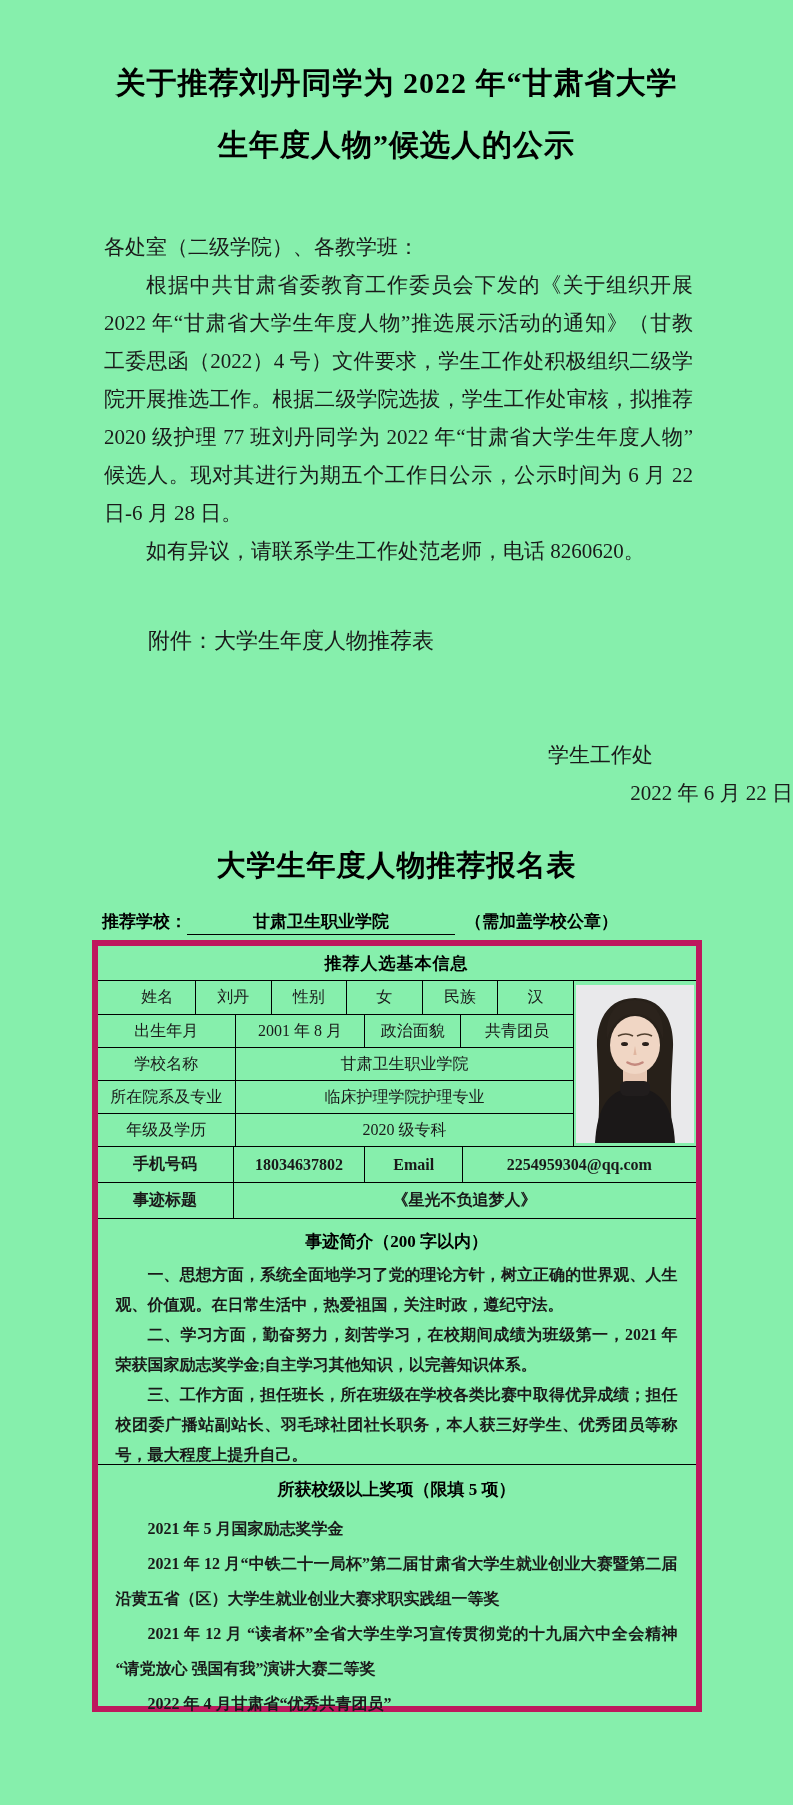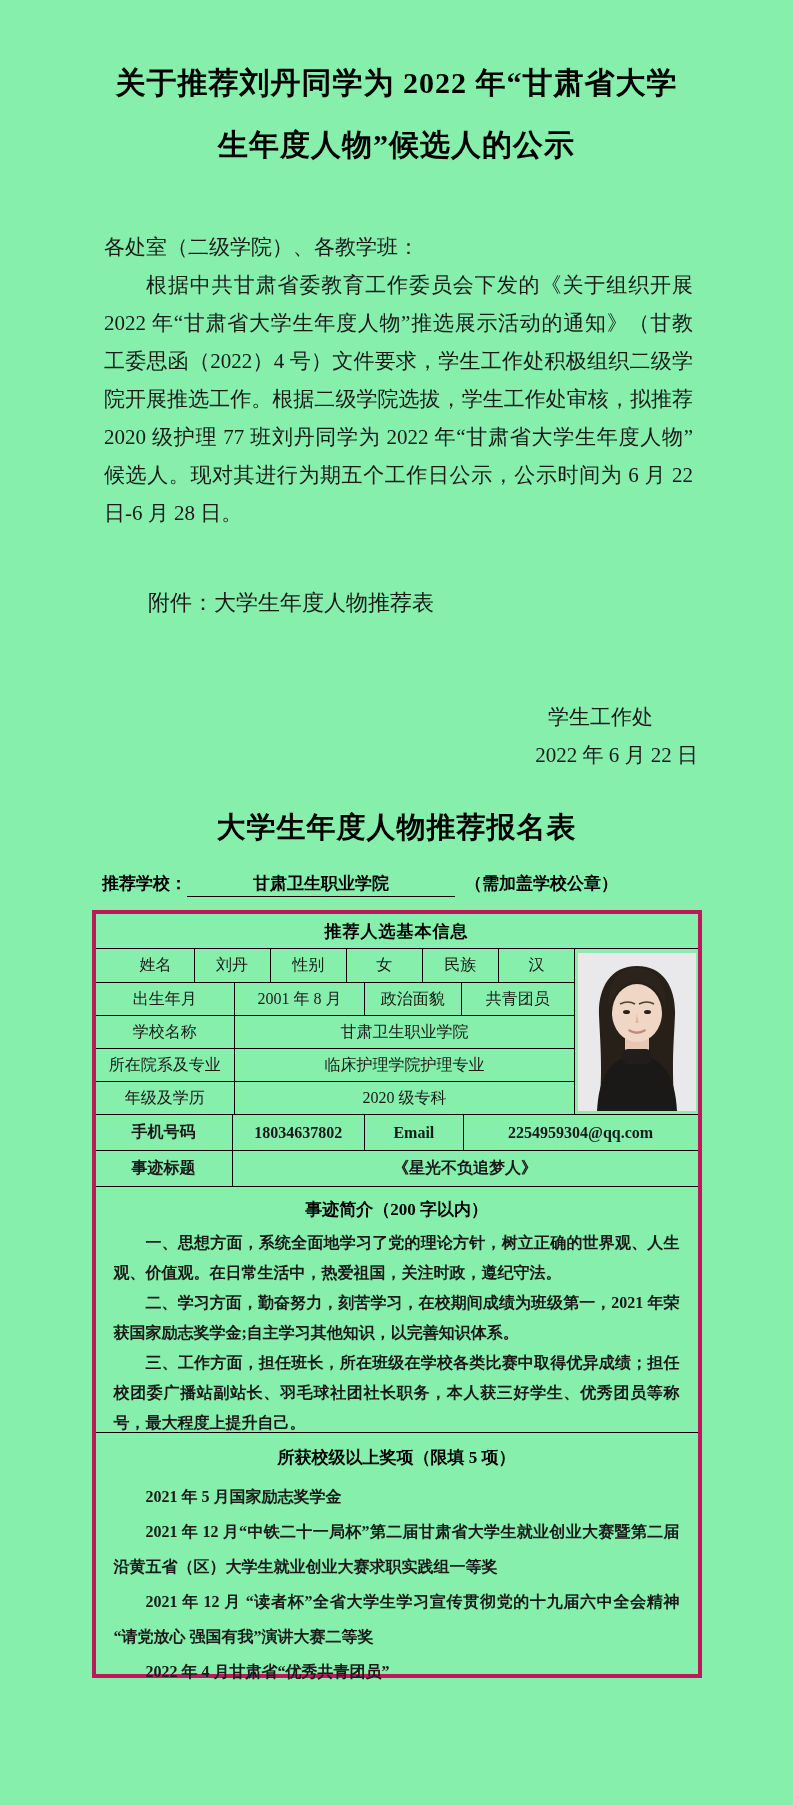--- a/index.html
+++ b/index.html
@@ -11,33 +11,33 @@
   
   .doc-title {
     margin-top:52px; text-align:center; font-size:30px; font-weight:bold;
     line-height:62px; color:#000; letter-spacing:1px;
   }
   .doc-body { margin:52px 100px 0 104px; font-size:21px; line-height:38px; text-align:justify; }
   .doc-body .para { text-indent:2em; }
   .attachment { margin:52px 100px 0 104px; font-size:22px; line-height:38px; text-indent:2em; }
   .signature { margin-top:76px; font-size:21px; line-height:38px; }
   .signer    { text-align:right; padding-right:140px; }
-  .sign-date { text-align:right; padding-right:95px; }
+  .sign-date { text-align:right; }
   
   .form-title { margin-top:34px; text-align:center; font-size:29px; font-weight:bold; color:#000; letter-spacing:1px; }
   .school-line {
     margin:24px 0 0 102px; font-size:17px; font-weight:bold; color:#000;
     display:flex; 
   }
   .school-blank {
     display:inline-block; min-width:268px; text-align:center;
     border-bottom:1.5px solid #000; padding:0 4px 1px 4px;
   }
   .seal-note { margin-left:10px; }
-  .ft { width:610px; margin:13px auto 0 auto; border:4px solid #be185d; font-size:16px; }
+  .ft { width:610px; margin:5px auto 0 auto; border:6px solid #be185d; font-size:16px; }
   .tr { display:flex; width:100%; }
   .tr + .tr, .grid + .tr, .tr + .grid, .sec { border-top:1px solid #000; }
   .sec + .sec { border-top:1px solid #000; }
   .c {
     display:flex; align-items:center; justify-content:center; text-align:center;
     min-height:100%; padding:2px 3px;
   }
   .c + .c { border-left:1px solid #000; }
   .hdr { height:34px; font-weight:bold; font-size:17px; letter-spacing:1px; color:#000; }
   .grid { display:flex; width:100%; }
@@ -69,20 +69,21 @@
 <div class="page">
 
   <div class="doc-title">
     <div>关于推荐刘丹同学为 2022 年“甘肃省大学</div>
     <div>生年度人物”候选人的公示</div>
   </div>
 
   <div class="doc-body">
     <p class="salutation">各处室（二级学院）、各教学班：</p>
     <p class="para">根据中共甘肃省委教育工作委员会下发的《关于组织开展 2022 年“甘肃省大学生年度人物”推选展示活动的通知》（甘教工委思函（2022）4 号）文件要求，学生工作处积极组织二级学院开展推选工作。根据二级学院选拔，学生工作处审核，拟推荐 2020 级护理 77 班刘丹同学为 2022 年“甘肃省大学生年度人物”候选人。现对其进行为期五个工作日公示，公示时间为 6 月 22 日-6 月 28 日。</p>
+    <p class="para">如有异议，请联系学生工作处范老师，电话 8260620。</p>
   </div>
 
   <p class="attachment">附件：大学生年度人物推荐表</p>
 
   <div class="signature">
     <div class="signer">学生工作处</div>
     <div class="sign-date">2022 年 6 月 22 日</div>
   </div>
 
   <h2 class="form-title">大学生年度人物推荐报名表</h2>

